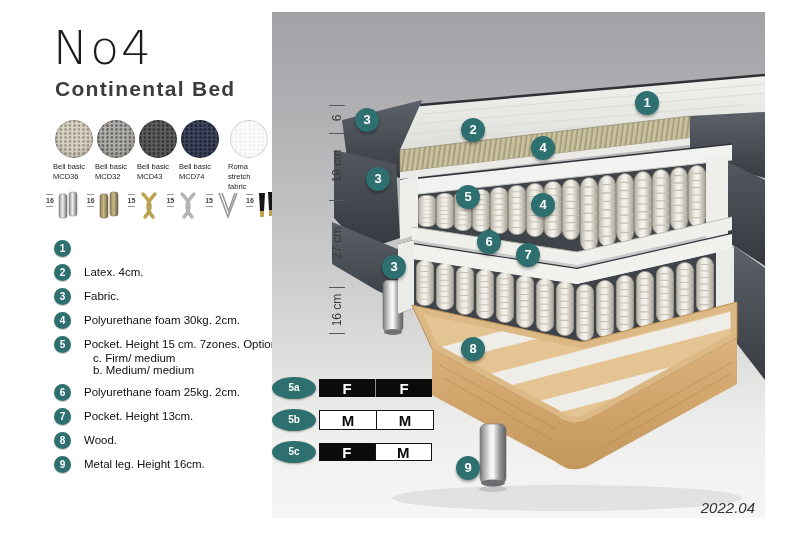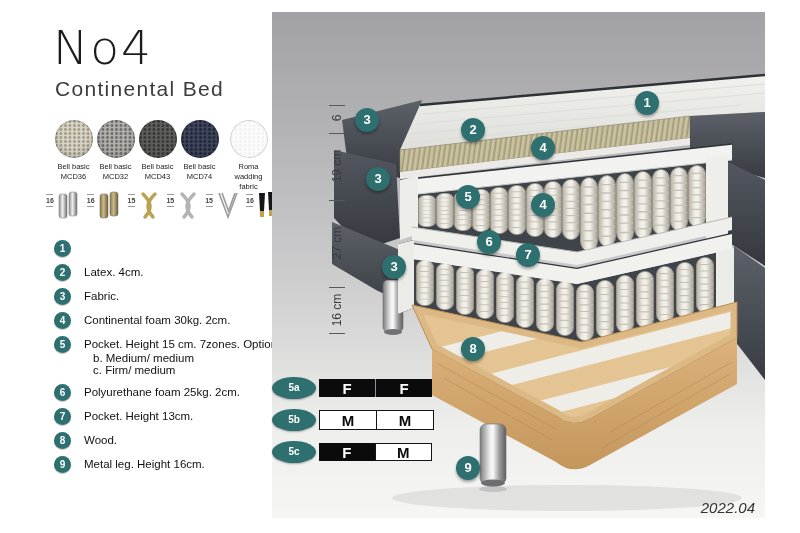--- a/index.html
+++ b/index.html
@@ -3,24 +3,24 @@
 <meta charset="utf-8">
 <style>
   html,body{margin:0;padding:0;}
   body{width:800px;height:533px;background:#ffffff;position:relative;overflow:hidden;
        font-family:"Liberation Sans",sans-serif;-webkit-font-smoothing:antialiased;}
   .abs{position:absolute;}
 
   
   #title{left:53px;top:20px;font-size:47px;font-weight:200;letter-spacing:2px;color:#1c1c1c;
          font-family:"DejaVu Sans",sans-serif;font-stretch:condensed;}
-  #subtitle{left:55px;top:77px;font-size:21px;font-weight:400;letter-spacing:1.3px;color:#3c3c3c;}
+  #subtitle{left:55px;top:77px;font-size:21px;font-weight:700;letter-spacing:1.3px;color:#3c3c3c;}
 
   #swatches{left:53px;top:120px;display:flex;align-items:flex-start;}
-  .swatch-cell{width:41px;text-align:center;margin-right:1px;}
+  .swatch-cell{width:41px;margin-right:1px;}
   .swatch-cell:last-child{margin-left:7px;}
   .swatch{width:38px;height:38px;border-radius:50%;margin:0 auto;
           box-shadow:inset 0 0 0 1px rgba(0,0,0,.18), inset 0 -4px 6px rgba(0,0,0,.12);}
   .swatch.plain{box-shadow:inset 0 0 0 1px #cfcfcf;}
   .swatch-label{font-size:7.5px;line-height:1.3;color:#222;margin-top:4px;}
 
   #legs-row{left:46px;top:190px;display:flex;align-items:flex-start;}
   .leg-item{display:flex;align-items:flex-start;margin-right:5px;}
   .leg-num{display:flex;flex-direction:column;align-items:center;margin:4px 2px 0 0;}
   .leg-num .dash{width:7px;height:1px;background:#9a9a9a;}
@@ -97,21 +97,21 @@
     <div class="swatch" style="background-color: rgb(64, 70, 95); background-image: radial-gradient(circle at 1.5px 1.5px, rgb(34, 39, 54) 1.1px, transparent 1.7px); background-size: 4.5px 4px;"></div>
     <div class="swatch-label">
       <div>Bell basic</div>
         <div>MCD74</div>
       </div>
   </div>
   <div class="swatch-cell">
     <div class="swatch plain" style="background-color: rgb(252, 252, 252); background-image: radial-gradient(circle at 1.5px 1.5px, rgb(241, 241, 240) 1.1px, transparent 1.7px); background-size: 4.5px 4px;"></div>
     <div class="swatch-label">
       <div>Roma</div>
-        <div>wadding fabric</div>
+        <div>stretch fabric</div>
       </div>
   </div>
 </div>
 
 <div class="abs" id="legs-row">
   <div class="leg-item">
     <span class="leg-num">
       <span class="dash"></span>
         <span class="val">16</span>
         <span class="dash"></span>
@@ -207,29 +207,29 @@
   <div class="part-row">
     <span class="part-badge">2</span>
     <span class="part-text">Latex. 4cm.</span>
     </div>
   <div class="part-row">
     <span class="part-badge">3</span>
     <span class="part-text">Fabric.</span>
     </div>
   <div class="part-row">
     <span class="part-badge">4</span>
-    <span class="part-text">Continental foam 30kg. 2cm.</span>
+    <span class="part-text">Polyurethane foam 30kg. 2cm.</span>
     </div>
   <div class="part-row">
     <span class="part-badge">5</span>
     <span class="part-text">
       <span>Pocket. Height 15 cm. 7zones. Option:</span>
       <span class="part-options" style="display:block">
+        <div>c. Firm/ medium</div>
         <div>b. Medium/ medium</div>
-        <div>c. Firm/ medium</div>
       </span>
     </span>
     </div>
   <div class="part-row">
     <span class="part-badge">6</span>
     <span class="part-text">Polyurethane foam 25kg. 2cm.</span>
     </div>
   <div class="part-row">
     <span class="part-badge">7</span>
     <span class="part-text">Pocket. Height 13cm.</span>

